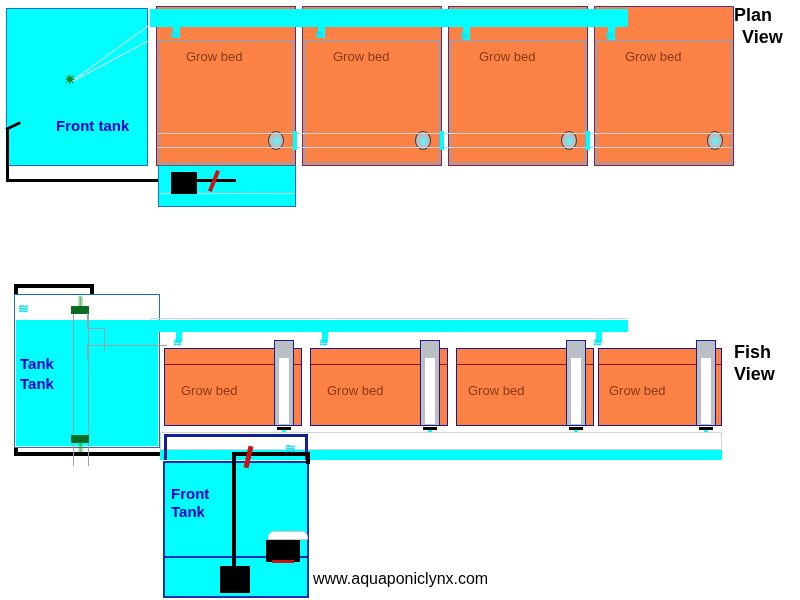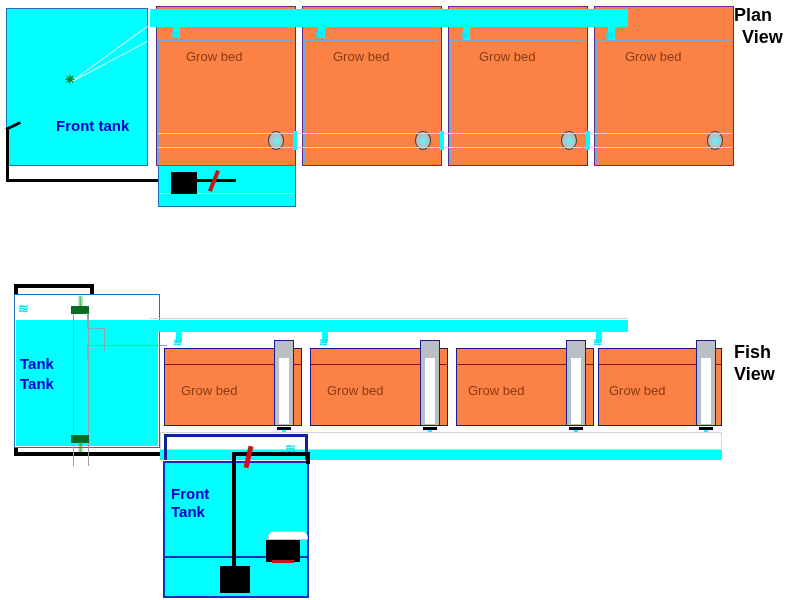--- a/index.html
+++ b/index.html
@@ -366,14 +366,15 @@
     <div class="abs pump-box" style="left:266px; top:540px; width:34px; height:22px;"></div>
     <div class="abs" style="left:272px; top:560px; width:22px; height:3px; background:#cc1111;"></div>
     <div class="abs pump-hose" style="left:268px; top:531px; width:40px; height:9px; border-radius:6px 6px 0 0;"></div>
 
     <div class="abs splash" style="left:285px; top:443px;">≋</div>
 
     <div class="abs view-title" style="left:734px; top:342px;">Fish</div>
     <div class="abs view-title" style="left:734px; top:364px;">View</div>
   </div>
 
+  <div class="abs url-text" style="left:313px; top:570px;">www.aquaponiclynx.com</div>
 
 </div>
 
 </body></html>

